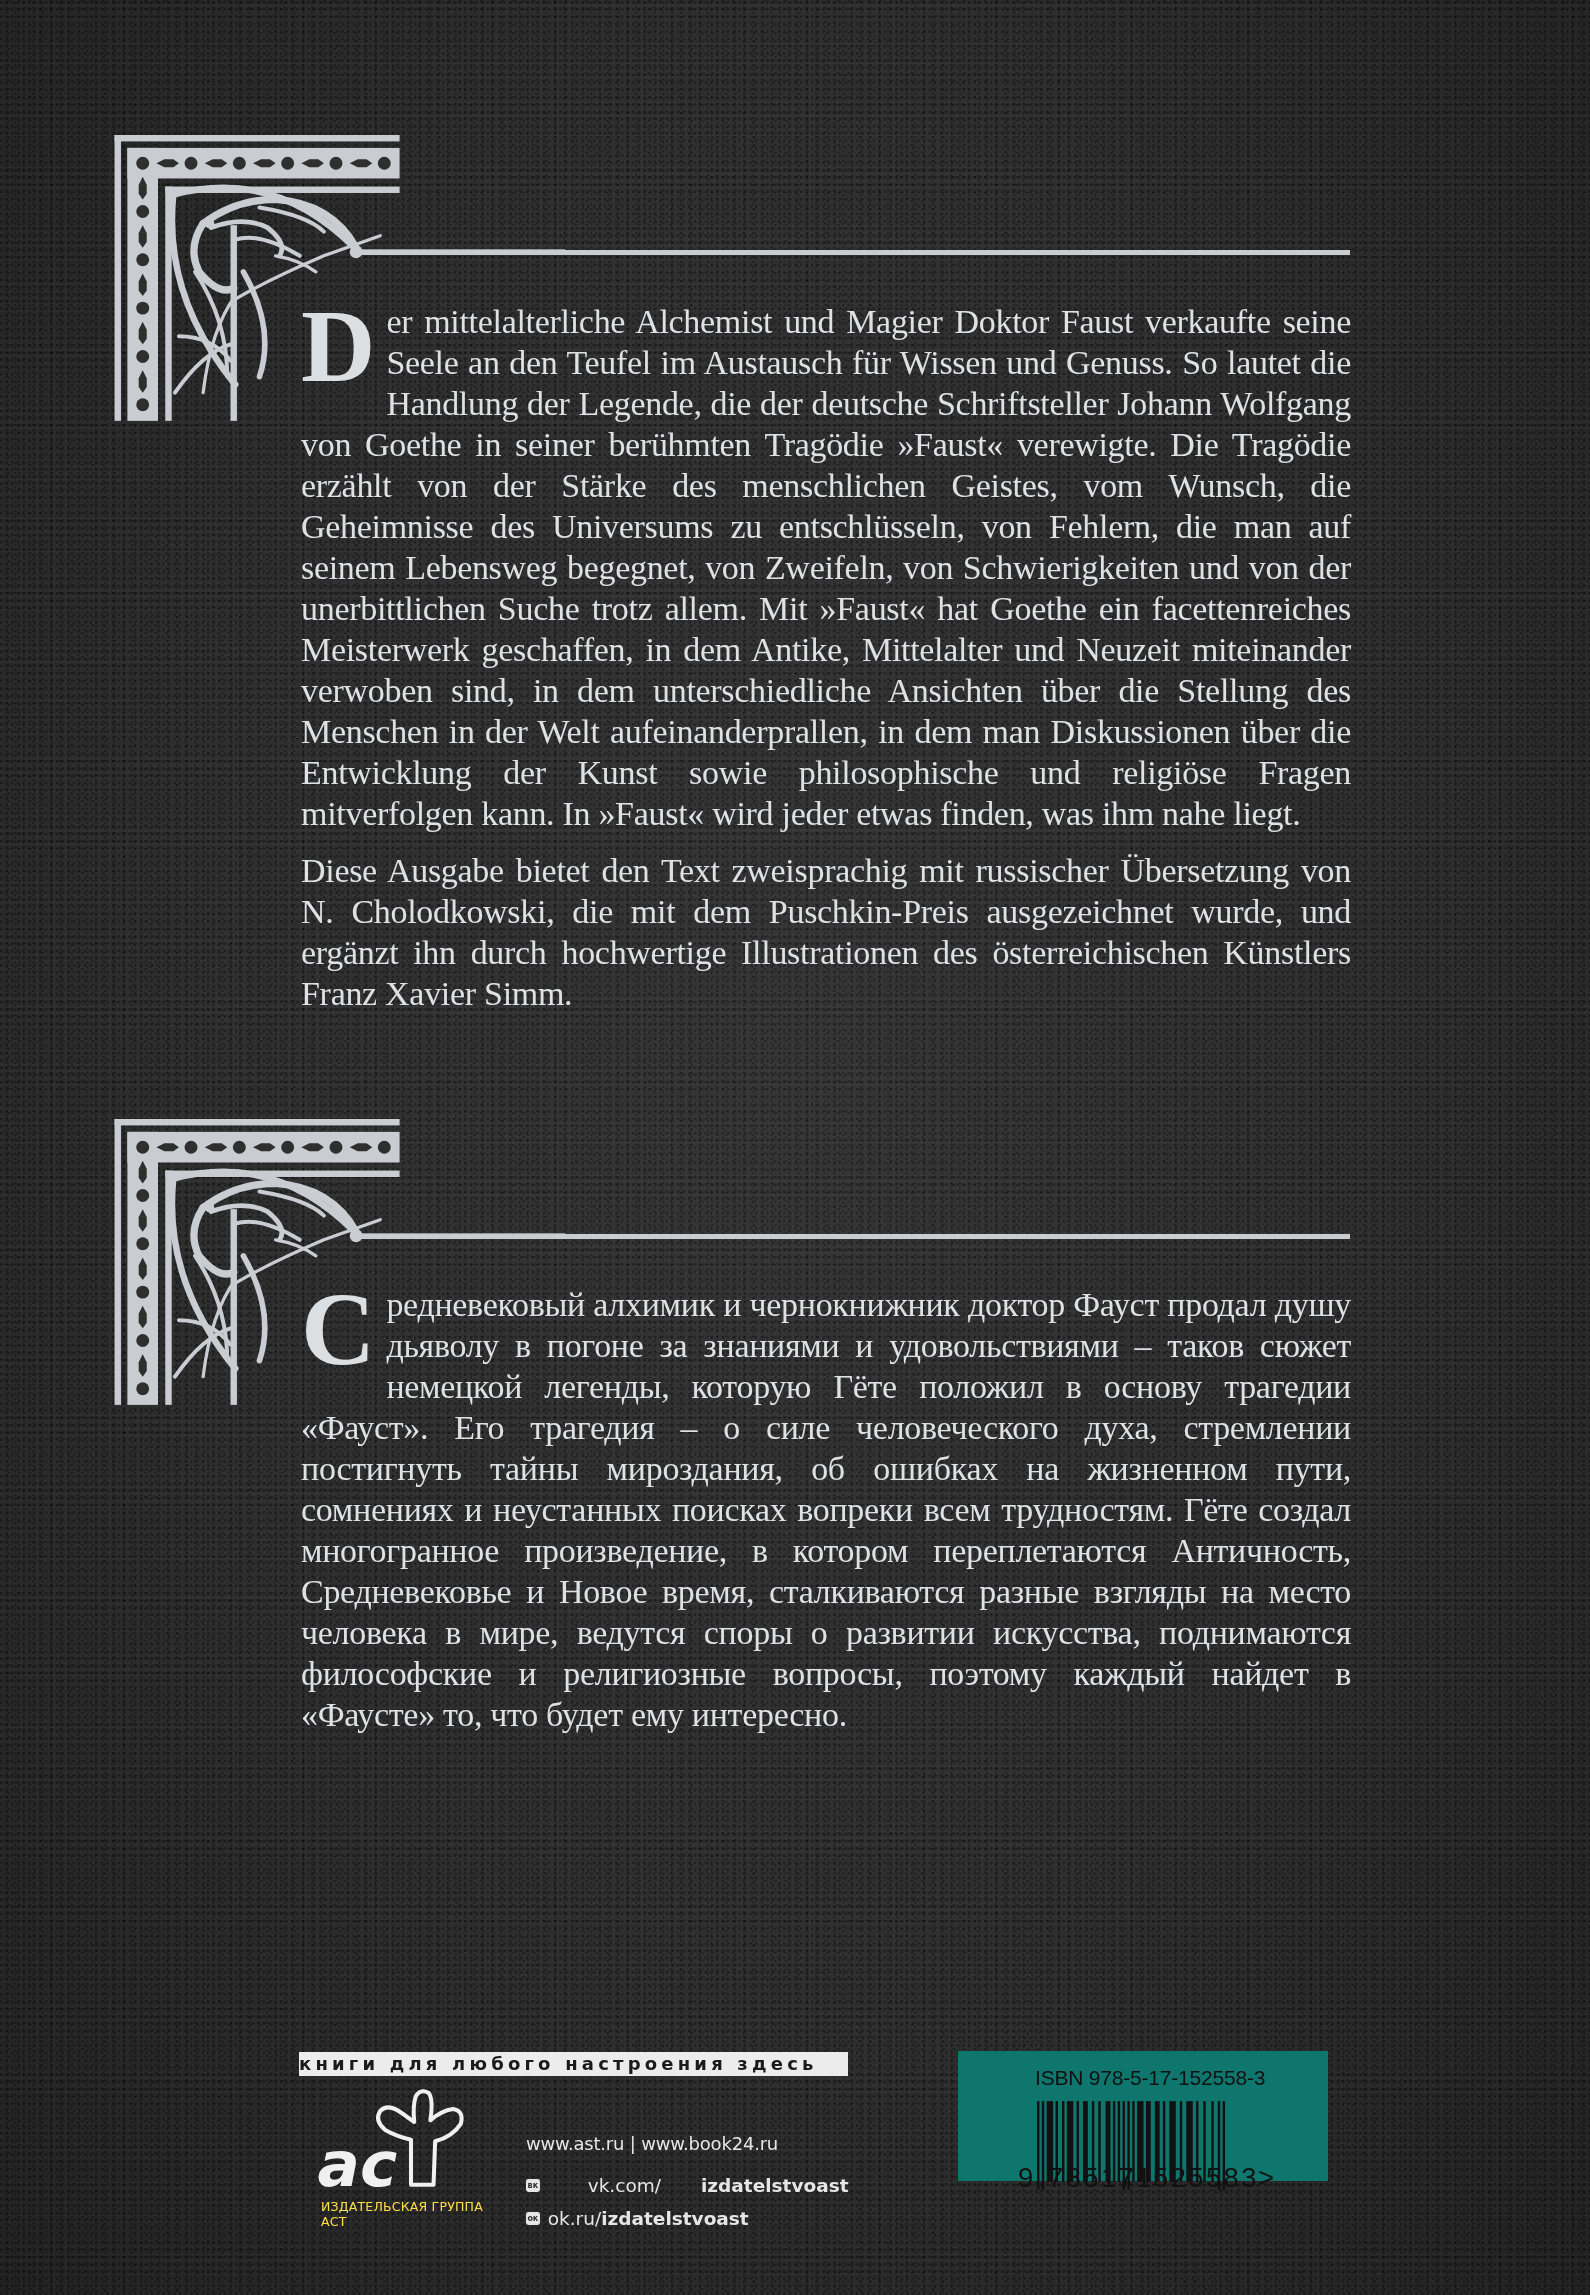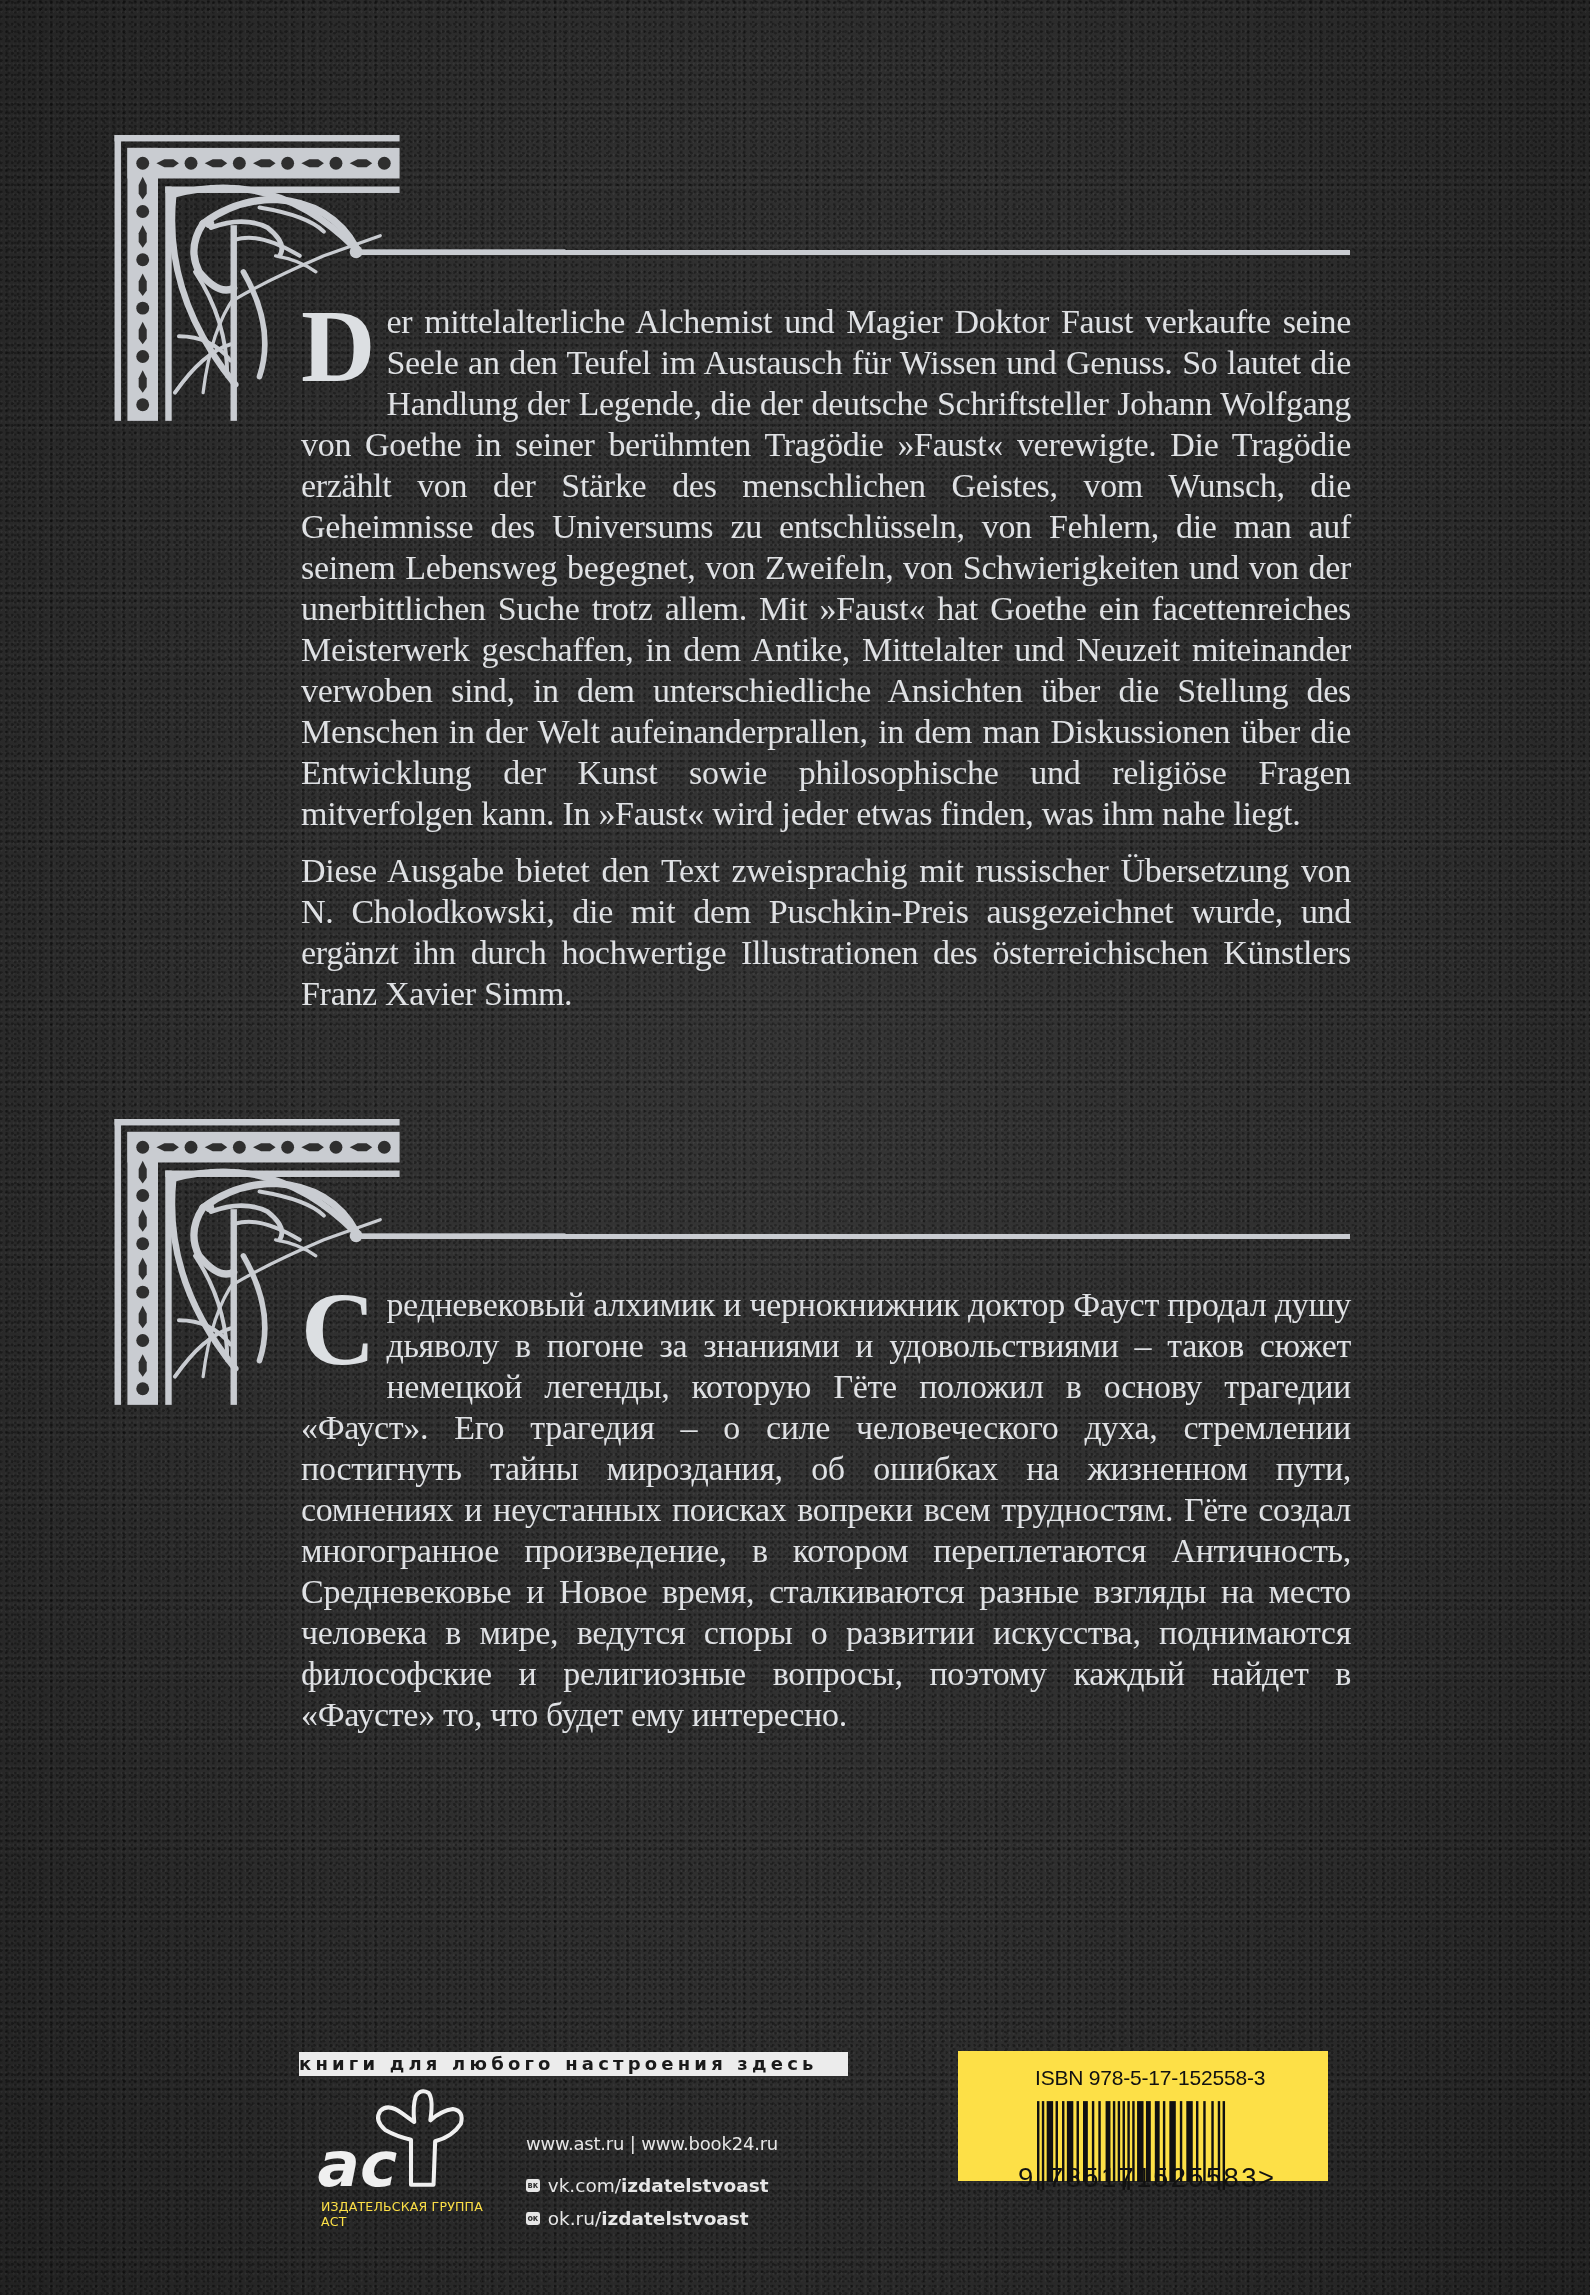--- a/index.html
+++ b/index.html
@@ -49,21 +49,21 @@
   }
   .links { position: absolute; left: 526px; top: 2133px; font-family: "DejaVu Sans", sans-serif; color: #e6e6e6; }
   .links .sites { font-size: 18px; font-weight: normal; letter-spacing: -0.2px; }
   .links .social { display: flex; align-items: center; font-size: 18.5px; margin-top: 12px; height: 21px; }
   .links .social b { font-weight: bold; }
   .soc-icon {
     width: 13.7px; height: 13.7px; background: #e6e6e6; border-radius: 2.4px; margin-right: 8px;
     color: #2f2f2f; font-size: 8px; font-weight: bold; line-height: 13.7px; text-align: center;
   }
   .isbn-box {
-    position: absolute; left: 958px; top: 2051px; width: 370px; height: 130px; background: #fde047;
+    position: absolute; left: 958px; top: 2051px; width: 370px; height: 130px; background: #0f766e;
   }
   .isbn-title {
     position: absolute; left: 77px; top: 15.3px; font-family: "Liberation Sans", sans-serif;
     font-size: 21px; color: #111; letter-spacing: -0.2px;
   }
   .barcode { position: absolute; left: 79px; top: 50px; }
   .isbn-digits {
     position: absolute; top: 111px; font-family: "Liberation Sans", sans-serif; font-size: 27.4px; color: #111;
   }
 </style>
@@ -200,21 +200,21 @@
 <div class="logo">
   <svg width="161" height="105" viewBox="0 0 200 130">
     <text x="2" y="122" font-family="DejaVu Sans, sans-serif" font-weight="bold" font-style="italic" font-size="78" fill="#f0f0f0">ac</text>
     <path d="M118 120 L118 64 Q100 60 86 52 Q72 40 80 28 Q90 18 108 32 Q116 38 122 42 Q120 22 124 10 Q130 0 140 6 Q146 14 142 40 Q156 28 170 26 Q184 28 180 44 Q170 60 148 66 L146 120 Z" fill="none" stroke="#f0f0f0" stroke-width="5" stroke-linejoin="round"></path>
   </svg>
 </div>
 <div class="logo-caption">ИЗДАТЕЛЬСКАЯ ГРУППА АСТ</div>
 
 <div class="links">
   <div class="sites">www.ast.ru | www.book24.ru</div>
-  <div class="social" style="margin-top:21px;">
+  <div class="social" style="margin-top:21px;gap:40px;">
     <span class="soc-icon">вк</span>
     <span>vk.com/</span>
       <b>izdatelstvoast</b>
   </div>
   <div class="social">
     <span class="soc-icon">ок</span>
     <span>ok.ru/</span>
       <b>izdatelstvoast</b>
   </div>
 </div>

